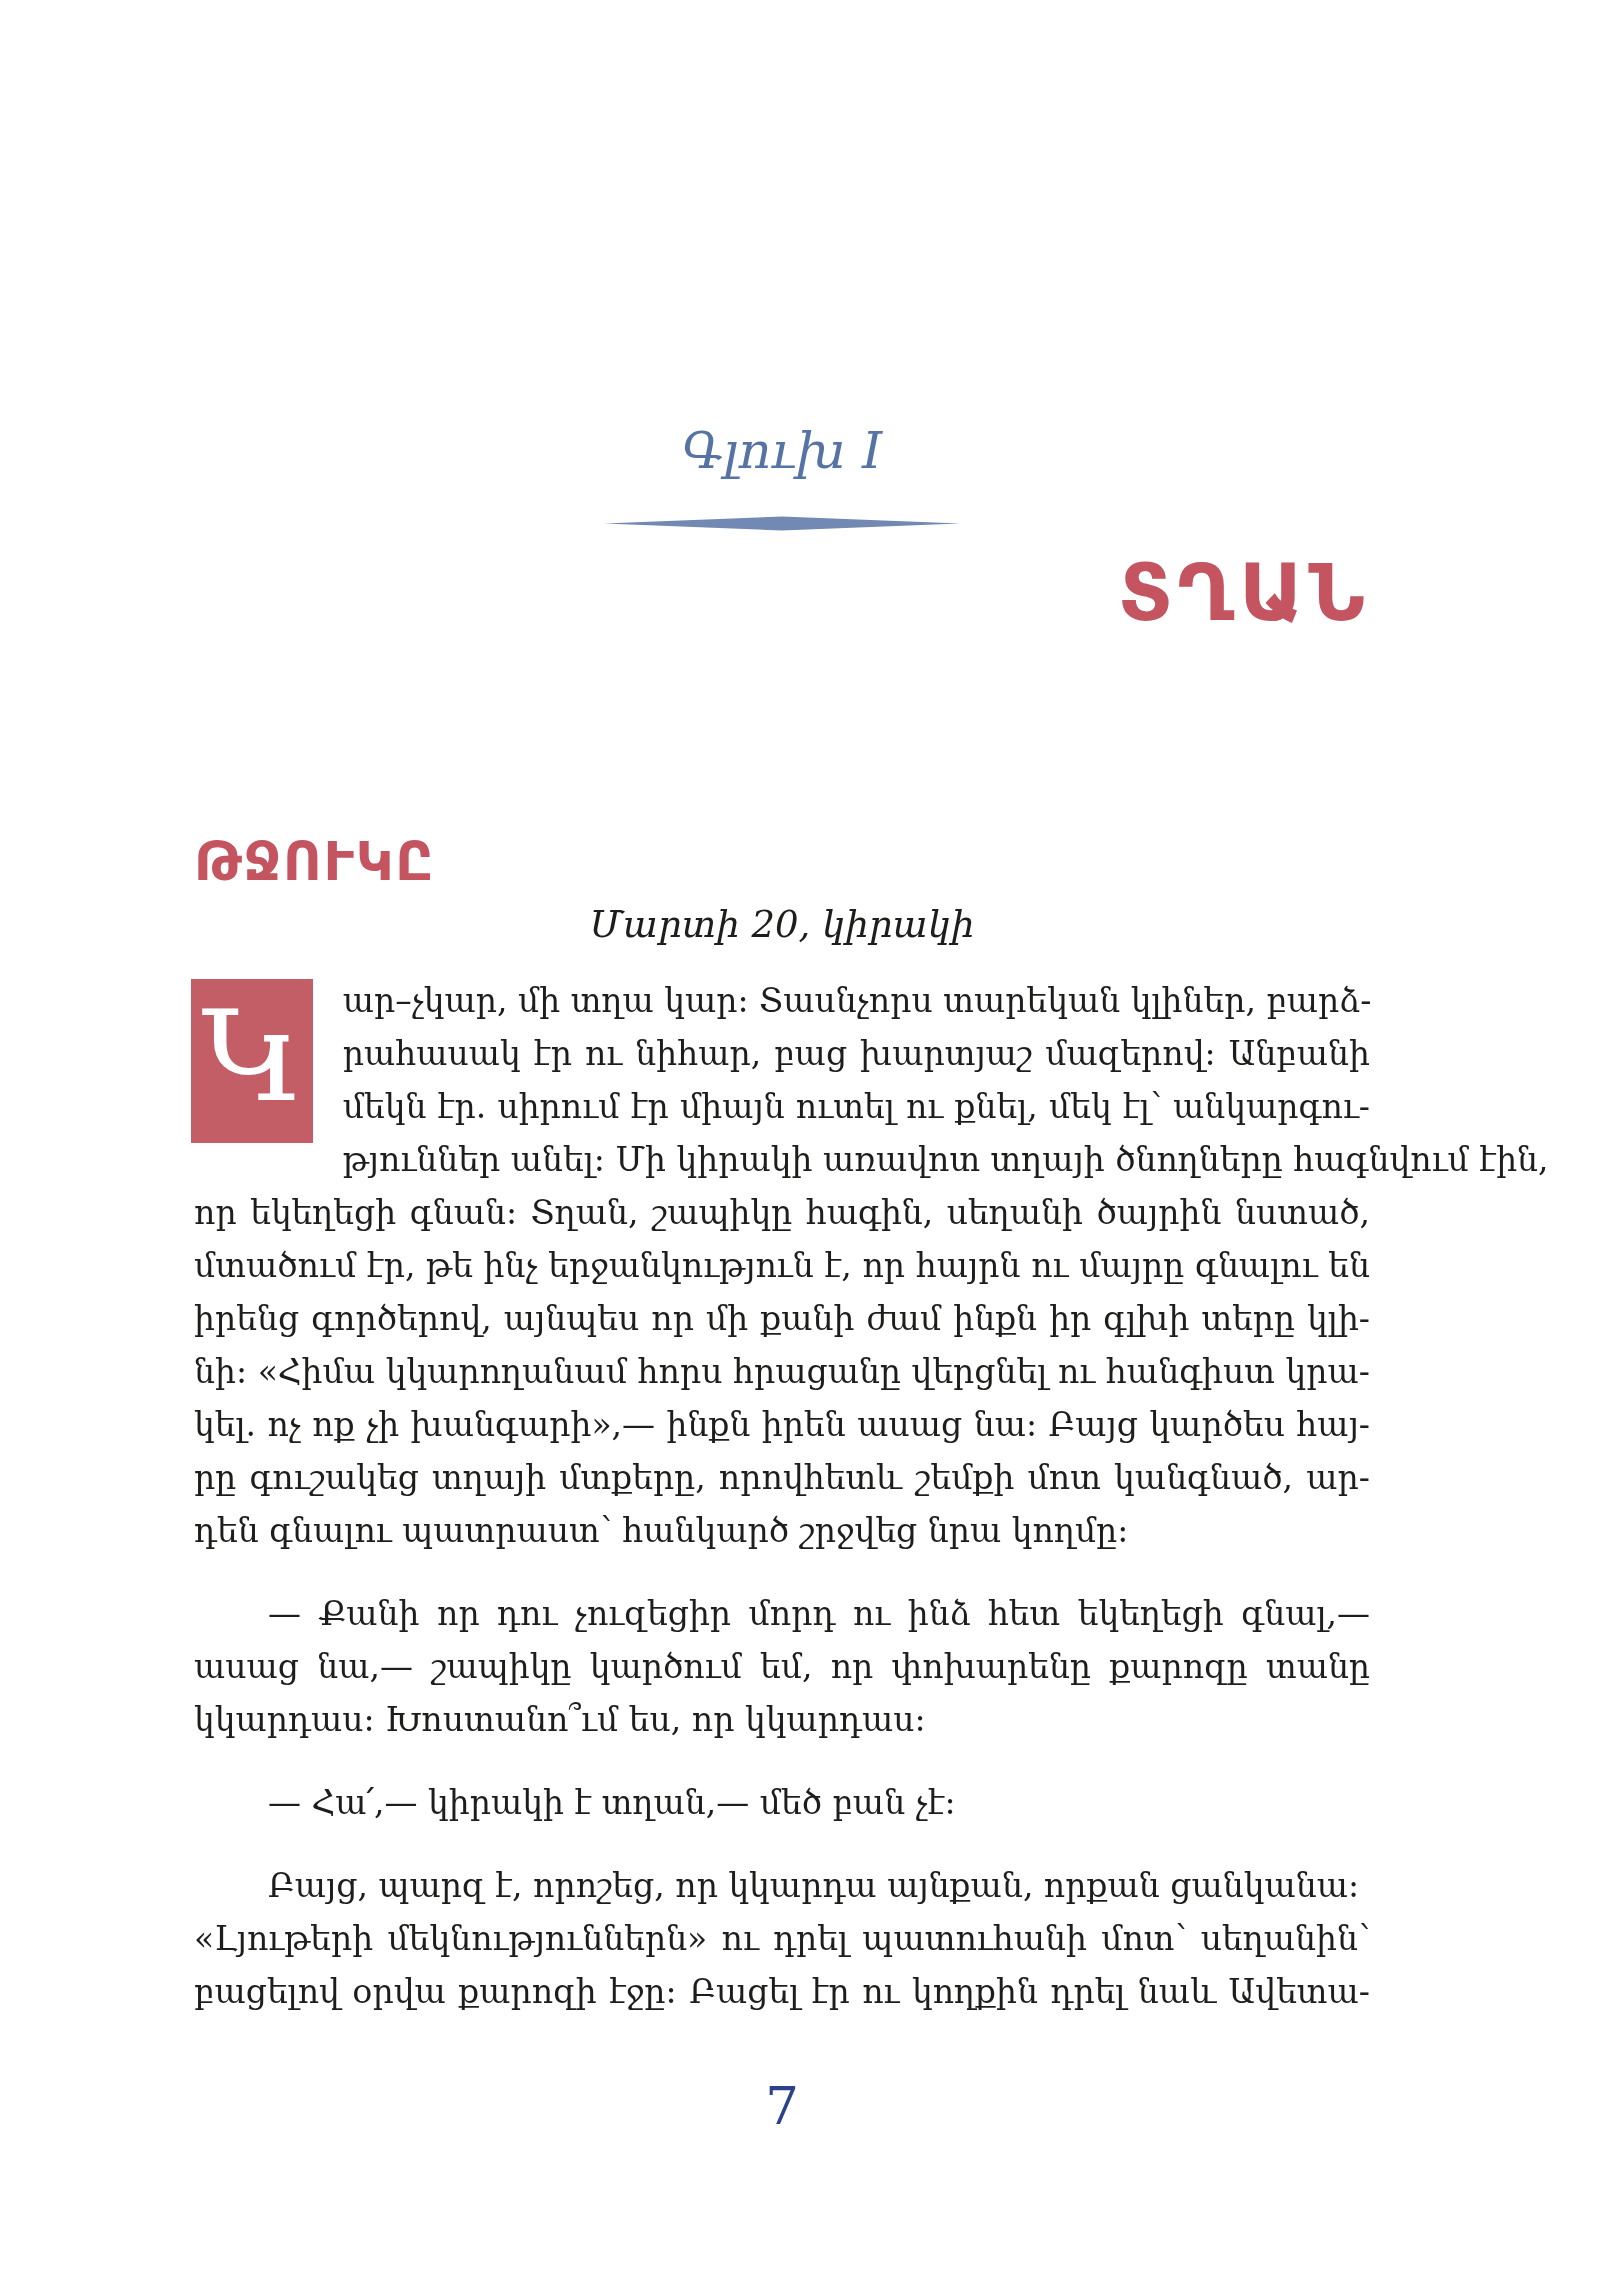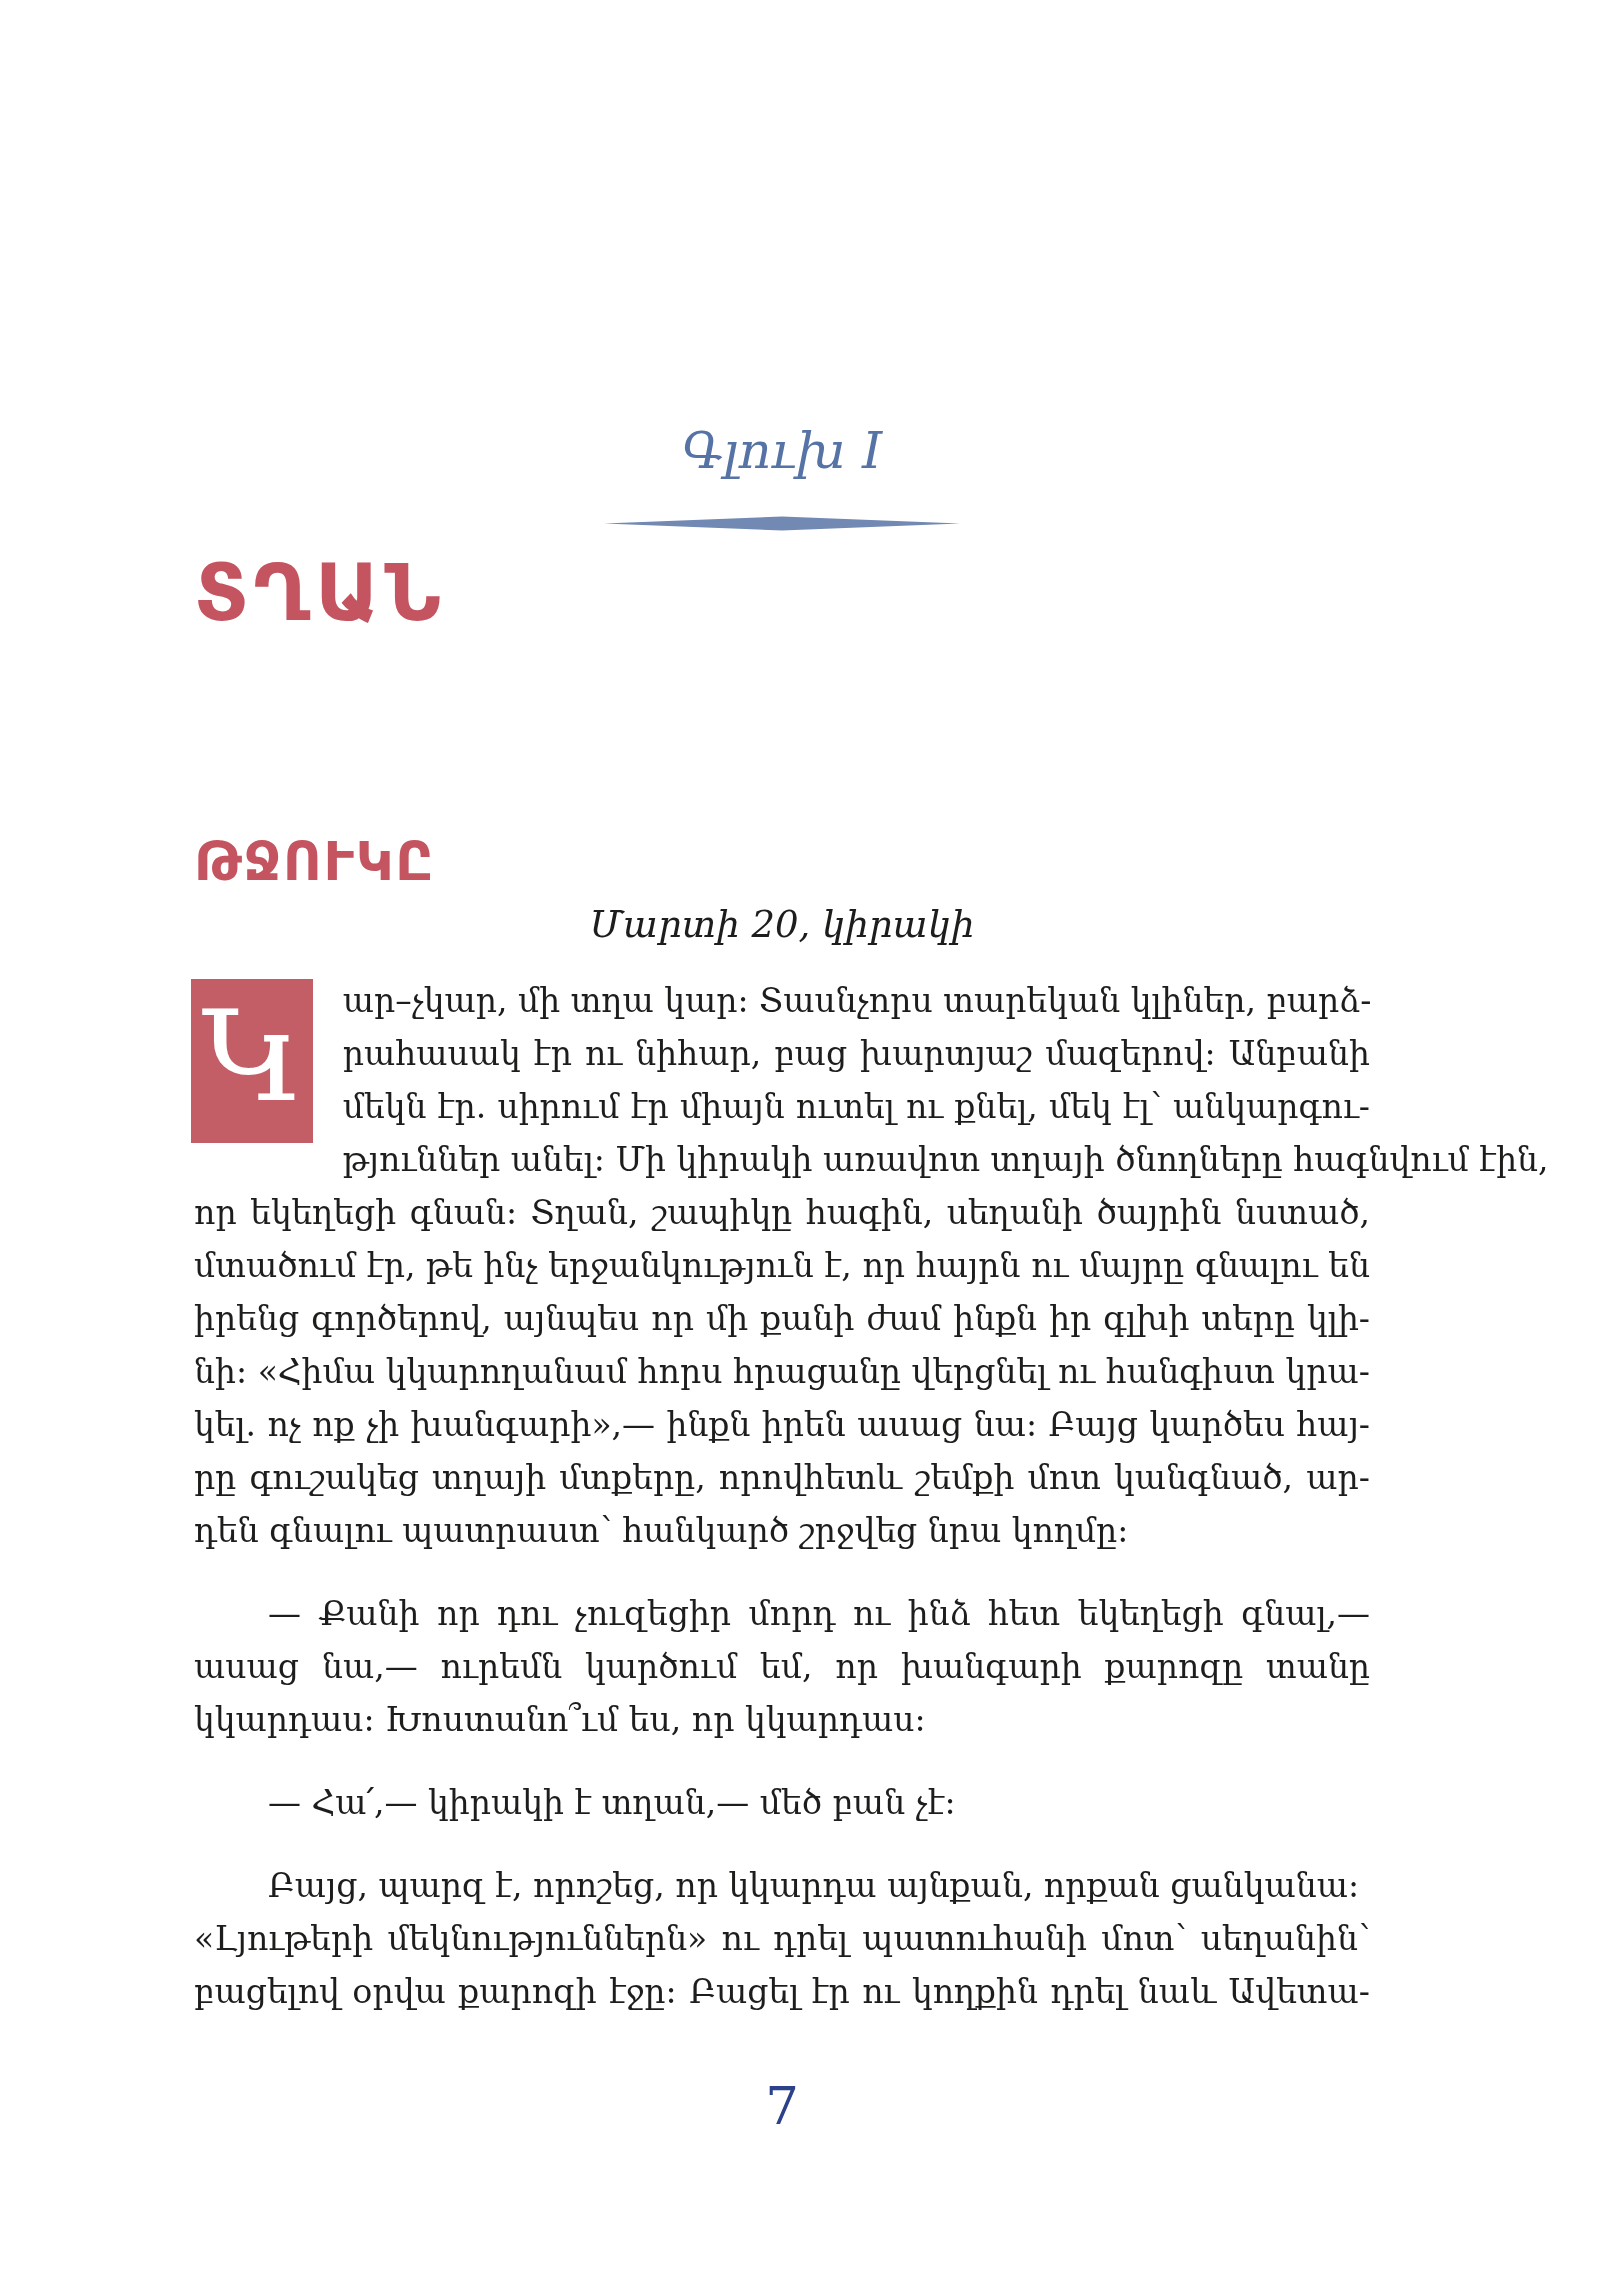--- a/index.html
+++ b/index.html
@@ -19,21 +19,21 @@
     font-size:51px;line-height:1.1;
     color:var(--blue,#5673a6);
   }
   .divider{
     position:absolute;left:194px;top:516px;width:1176px;
     text-align:center;line-height:0;
   }
   .divider svg{display:inline-block;}
   .title{
     position:absolute;left:194px;top:552px;width:1176px;
-    text-align:left;
+    text-align:right;
     font-family:"DejaVu Sans", sans-serif;
     font-weight:bold;
     font-size:79px;line-height:1.05;
     letter-spacing:5px;
     color:var(--red,#c4545f);
   }
   .sect{
     position:absolute;left:194px;top:834px;width:1176px;
     text-align:left;
     font-family:"DejaVu Sans", sans-serif;
@@ -109,21 +109,21 @@
       <div class="bline">մեկն էր. սիրում էր միայն ուտել ու քնել, մեկ էլ՝ անկարգու-</div>
       <div class="bline">թյուններ անել: Մի կիրակի առավոտ տղայի ծնողները հագնվում էին,</div>
       <div class="bline">որ եկեղեցի գնան: Տղան, շապիկը հագին, սեղանի ծայրին նստած,</div>
       <div class="bline">մտածում էր, թե ինչ երջանկություն է, որ հայրն ու մայրը գնալու են</div>
       <div class="bline">իրենց գործերով, այնպես որ մի քանի ժամ ինքն իր գլխի տերը կլի-</div>
       <div class="bline">նի: «Հիմա կկարողանամ հորս հրացանը վերցնել ու հանգիստ կրա-</div>
       <div class="bline">կել. ոչ ոք չի խանգարի»,— ինքն իրեն ասաց նա: Բայց կարծես հայ-</div>
       <div class="bline">րը գուշակեց տղայի մտքերը, որովհետև շեմքի մոտ կանգնած, ար-</div>
       <div class="bline end">դեն գնալու պատրաստ՝ հանկարծ շրջվեց նրա կողմը:</div>
       <div class="bline indent">— Քանի որ դու չուզեցիր մորդ ու ինձ հետ եկեղեցի գնալ,—</div>
-      <div class="bline">ասաց նա,— ուրեմն կարծում եմ, որ խանգարի քարոզը տանը</div>
+      <div class="bline">ասաց նա,— շապիկը կարծում եմ, որ փոխարենը քարոզը տանը</div>
       <div class="bline end">կկարդաս: Խոստանո՞ւմ ես, որ կկարդաս:</div>
       <div class="bline end indent">— Հա՛,— կիրակի է տղան,— մեծ բան չէ:</div>
       <div class="bline end indent">Բայց, պարզ է, որոշեց, որ կկարդա այնքան, որքան ցանկանա:</div>
       <div class="bline">«Լյութերի մեկնություններն» ու դրել պատուհանի մոտ՝ սեղանին՝</div>
       <div class="bline">բացելով օրվա քարոզի էջը: Բացել էր ու կողքին դրել նաև Ավետա-</div>
     </div>
 
   <div class="pagenum">7</div>
 
 </div>

